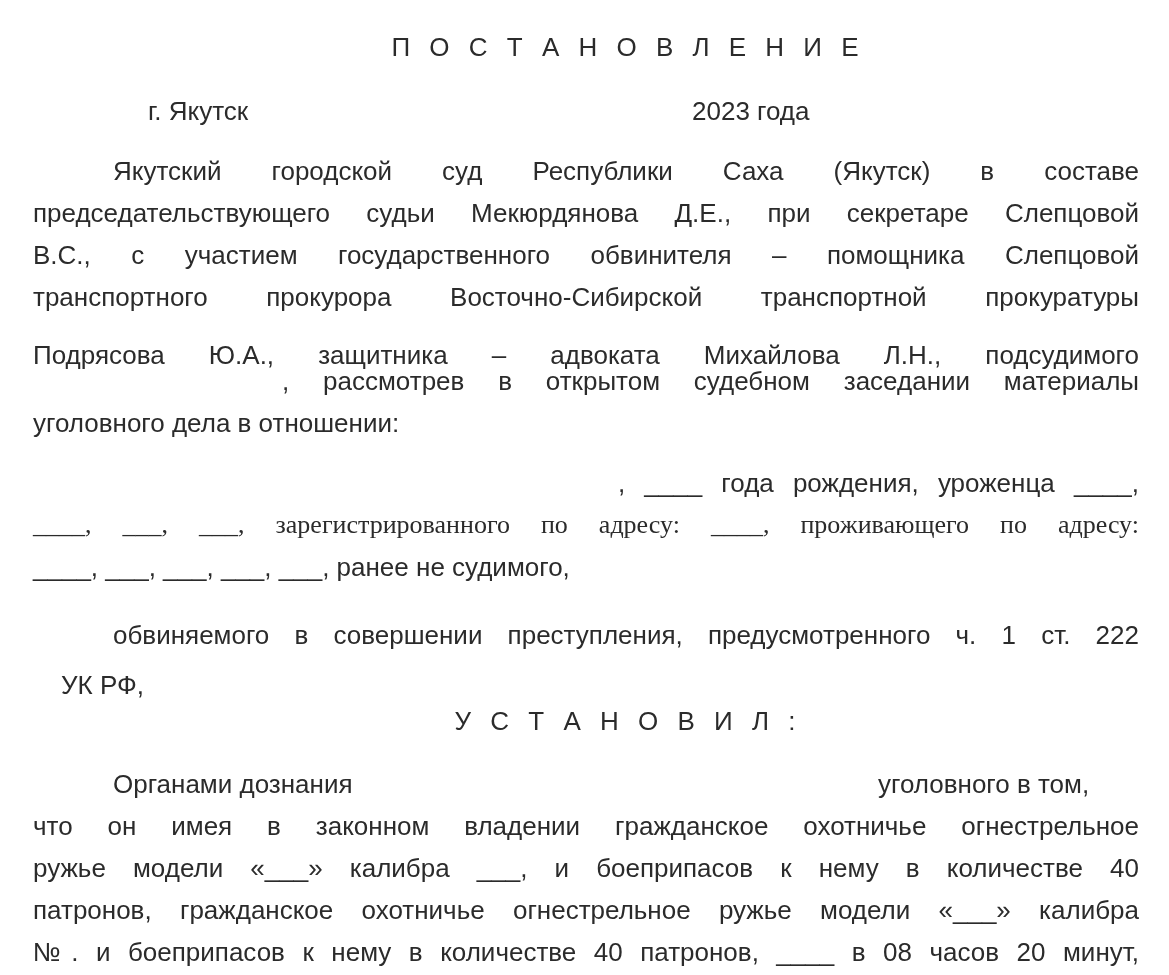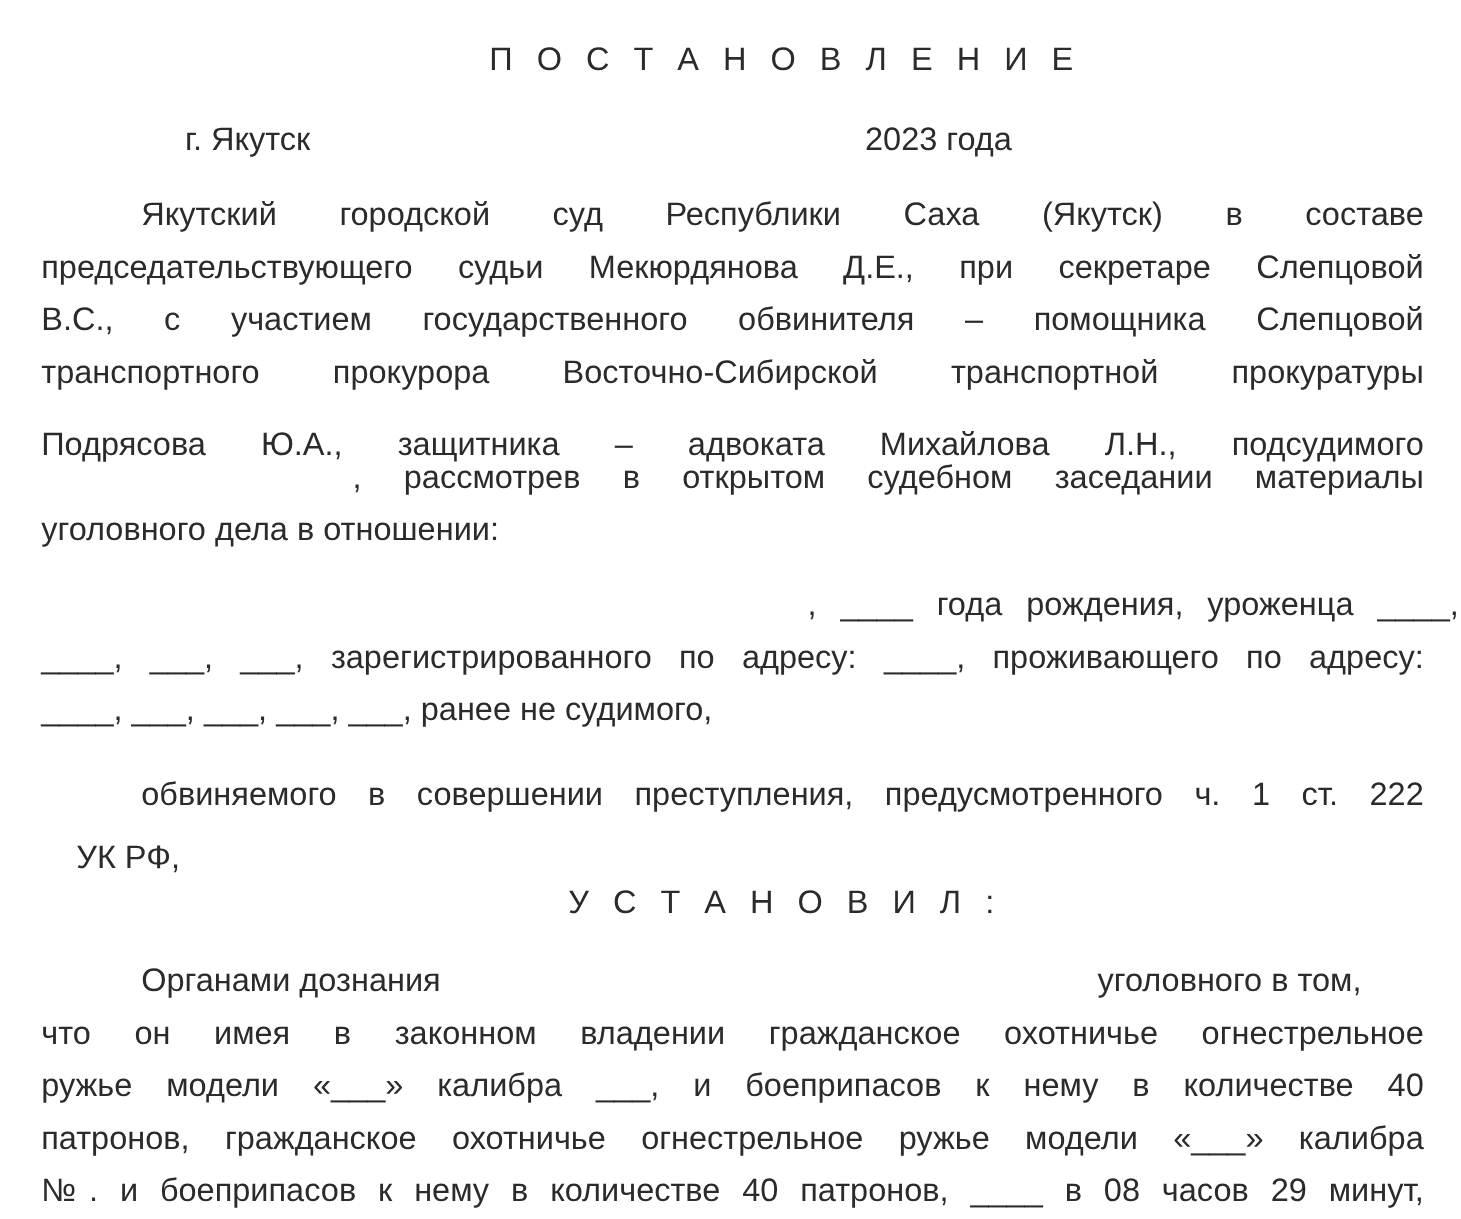--- a/index.html
+++ b/index.html
@@ -26,27 +26,27 @@
 <div class="abs" style="left:692px; top:90px;">2023 года</div>
 
 <div class="line ind" style="top:150px;">Якутский городской суд Республики Саха (Якутск) в составе</div>
 <div class="line" style="top:192px;">председательствующего судьи Мекюрдянова Д.Е., при секретаре Слепцовой</div>
 <div class="line" style="top:234px;">В.С., с участием государственного обвинителя – помощника Слепцовой</div>
 <div class="line" style="top:276px;">транспортного прокурора Восточно-Сибирской транспортной прокуратуры</div>
 <div class="line" style="top:318px;margin-top:16px;">Подрясова Ю.А., защитника – адвоката Михайлова Л.Н., подсудимого</div>
 <div class="line" style="top:360px; left:282px; width:857px;">, рассмотрев в открытом судебном заседании материалы</div>
 <div class="line left" style="top:402px;">уголовного дела в отношении:</div>
 
-<div class="line" style="top:462px; left:618px; width:521px;margin-left:28px;">, ____ года рождения, уроженца ____,</div>
-<div class="line" style="top:504px;">____, ___, ___, зарегистрированного по адресу: ____, проживающего по адресу:</div>
+<div class="line" style="top:462px; left:618px; width:521px;">, ____ года рождения, уроженца ____,</div>
+<div class="line" style="top:504px;font-family:Liberation Serif, serif;">____, ___, ___, зарегистрированного по адресу: ____, проживающего по адресу:</div>
 <div class="line left" style="top:546px;">____, ___, ___, ___, ___, ранее не судимого,</div>
 
 <div class="line ind" style="top:614px;">обвиняемого в совершении преступления, предусмотренного ч. 1 ст. 222</div>
 <div class="line left" style="top:664px;margin-left:28px;">УК РФ,</div>
 
 <div class="title" style="top:706px; width:1256px;">У С Т А Н О В И Л :</div>
 
 <div class="abs" style="left:113px; top:763px;">Органами дознания</div>
 <div class="abs" style="left:878px; top:763px;">уголовного в том,</div>
 <div class="line" style="top:805px;">что он имея в законном владении гражданское охотничье огнестрельное</div>
 <div class="line" style="top:847px;">ружье модели «___» калибра ___, и боеприпасов к нему в количестве 40</div>
 <div class="line" style="top:889px;">патронов, гражданское охотничье огнестрельное ружье модели «___» калибра</div>
-<div class="line" style="top:931px;">№. и боеприпасов к нему в количестве 40 патронов, ____ в 08 часов 29 минут,</div>
+<div class="line" style="top:931px;">№. и боеприпасов к нему в количестве 40 патронов, ____ в 08 часов 20 минут,</div>
 
 </body></html>

